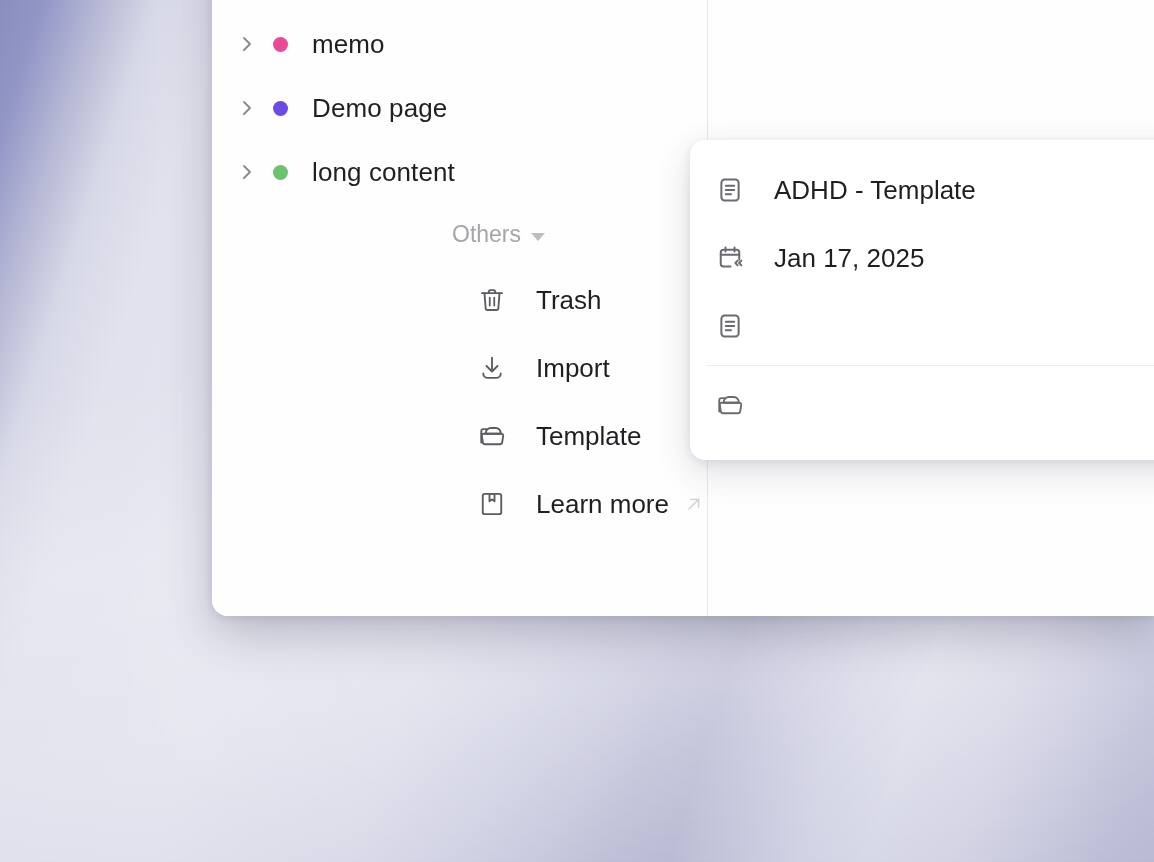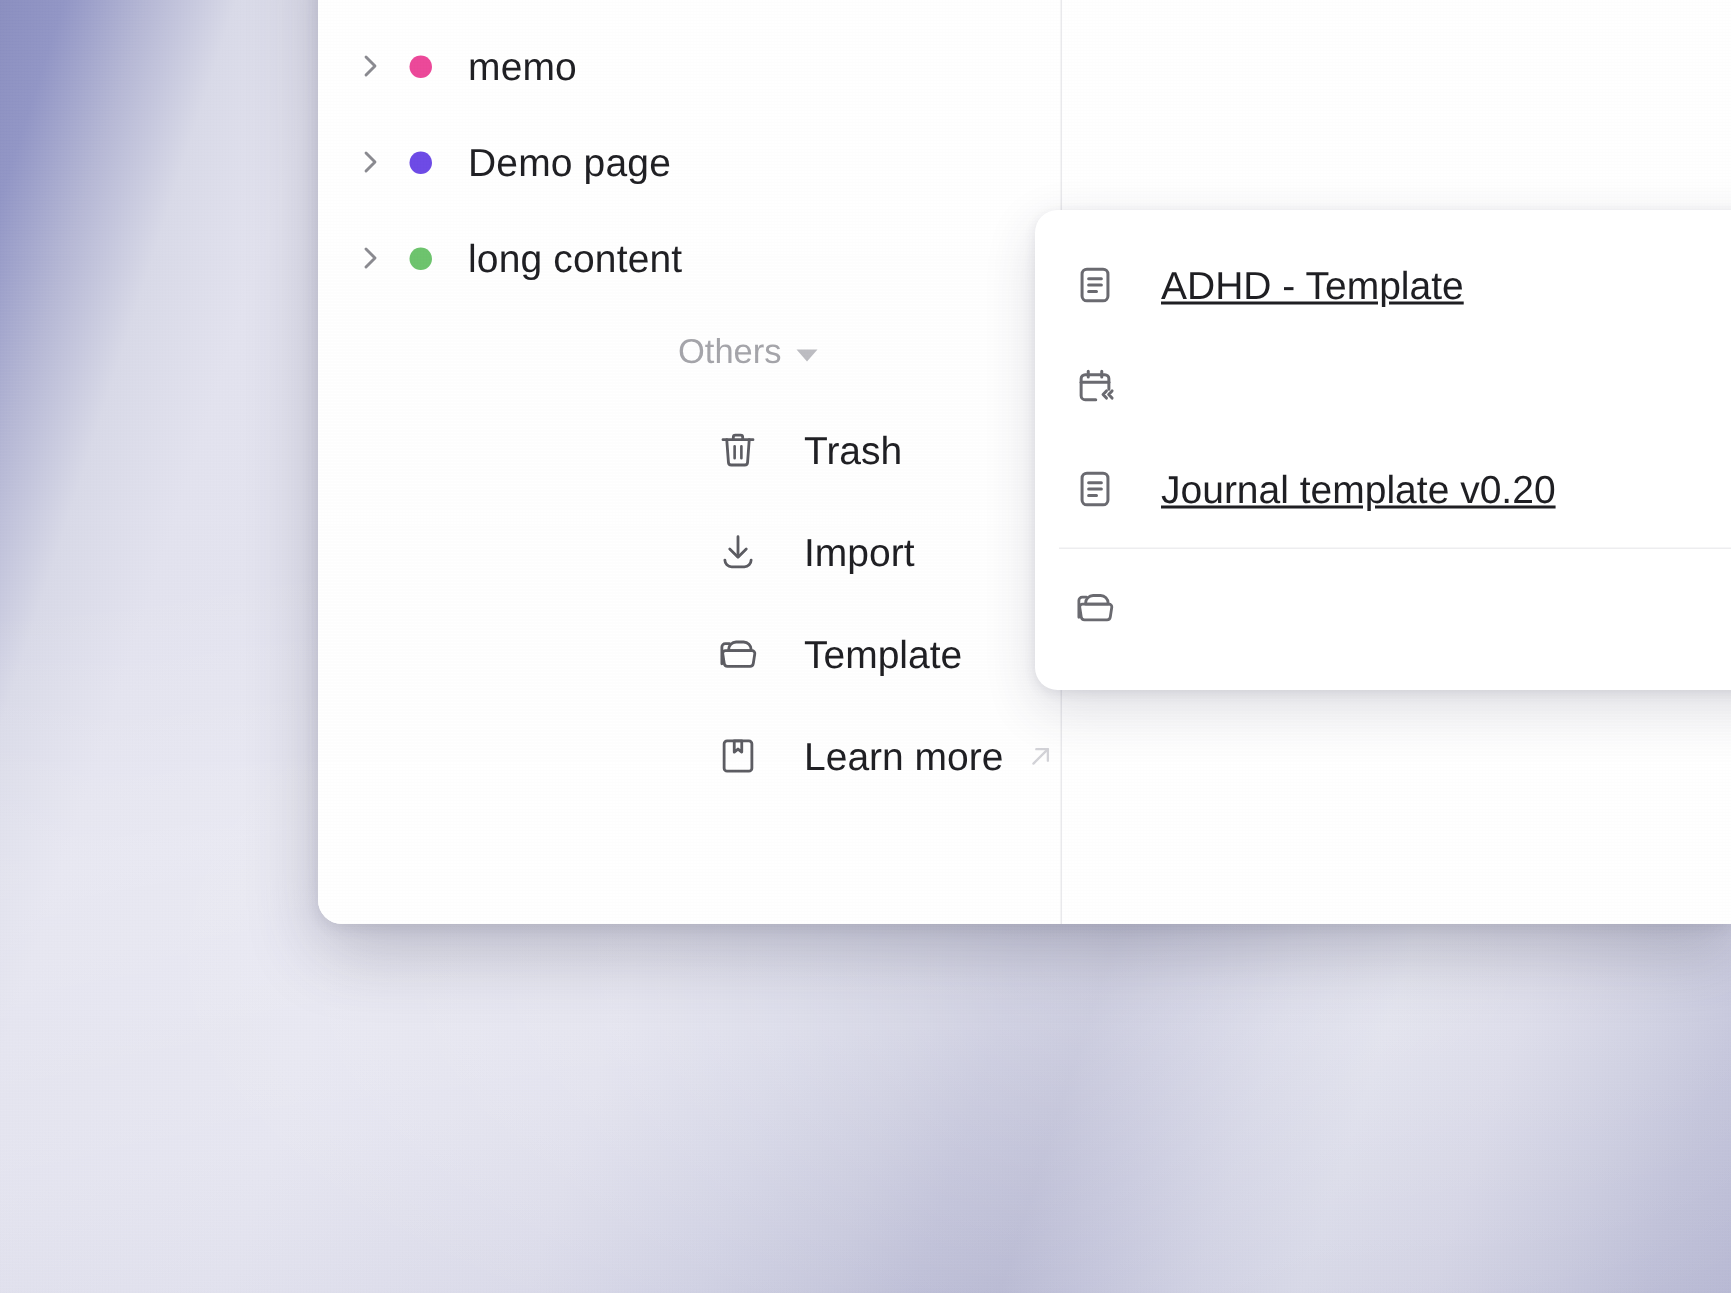--- a/index.html
+++ b/index.html
@@ -204,21 +204,20 @@
     align-items: center;
     justify-content: center;
     color: #6a6a70;
   }
   .popup-icon svg { display: block; }
   .popup-label {
     margin-left: 28px;
     font-size: 26px;
     color: #1f1f23;
     white-space: nowrap;
-    text-decoration: underline;
   }
   #popup-divider {
     height: 1px;
     background: #ededef;
     margin: 5px 16px 5px 16px;
   }
 </style>
 </head>
 <body>
 
@@ -331,30 +330,30 @@
 
       <div class="popup-row">
         <span class="popup-icon">
           <svg width="30" height="30" viewBox="0 0 24 24" fill="none">
             <path d="M19.4 13.2V7.6c0-1.2-1-2.2-2.2-2.2H6.8c-1.2 0-2.2 1-2.2 2.2v9c0 1.2 1 2.2 2.2 2.2h5.6" stroke="currentColor" stroke-width="1.6" stroke-linecap="round" stroke-linejoin="round"></path>
             <path d="M4.6 9.4h14.8" stroke="currentColor" stroke-width="1.6" stroke-linecap="round"></path>
             <path d="M8.4 3.6v3.1M15.6 3.6v3.1" stroke="currentColor" stroke-width="1.6" stroke-linecap="round"></path>
             <path d="M18.1 14.1L16.3 16l1.8 1.9M21.1 14.1L19.3 16l1.8 1.9" stroke="currentColor" stroke-width="1.6" stroke-linecap="round" stroke-linejoin="round"></path>
           </svg>
         </span>
+        <span class="popup-label">Jan 17, 2025</span>
       </div>
 
       <div class="popup-row">
         <span class="popup-icon">
           <svg width="30" height="30" viewBox="0 0 24 24" fill="none">
             <rect x="5.1" y="3.6" width="13.8" height="16.8" rx="2.6" stroke="currentColor" stroke-width="1.6"></rect>
             <path d="M8.6 8.6h6.8M8.6 12h6.8M8.6 15.4h4.2" stroke="currentColor" stroke-width="1.6" stroke-linecap="round"></path>
           </svg>
         </span>
-        <span class="popup-label">Journal template v0.20</span>
       </div>
 
       <div id="popup-divider"></div>
 
       <div class="popup-row">
         <span class="popup-icon">
           <svg width="30" height="30" viewBox="0 0 24 24" fill="none">
             <path d="M3.4 17.2V8.3c0-1 .8-1.8 1.8-1.8h2.2" stroke="currentColor" stroke-width="1.5" stroke-linecap="round"></path>
             <path d="M7 9.6c0-2.2 1.8-4 4-4h4c2.2 0 4 1.8 4 4v.6H7v-.6z" stroke="currentColor" stroke-width="1.5" stroke-linejoin="round"></path>
             <path d="M5.3 10.2h14.2c.9 0 1.6.8 1.45 1.7l-.8 5.2c-.13.85-.87 1.5-1.74 1.5H6.4c-.87 0-1.6-.65-1.74-1.5l-.8-5.2c-.15-.9.55-1.7 1.44-1.7z" stroke="currentColor" stroke-width="1.5" stroke-linejoin="round"></path>

